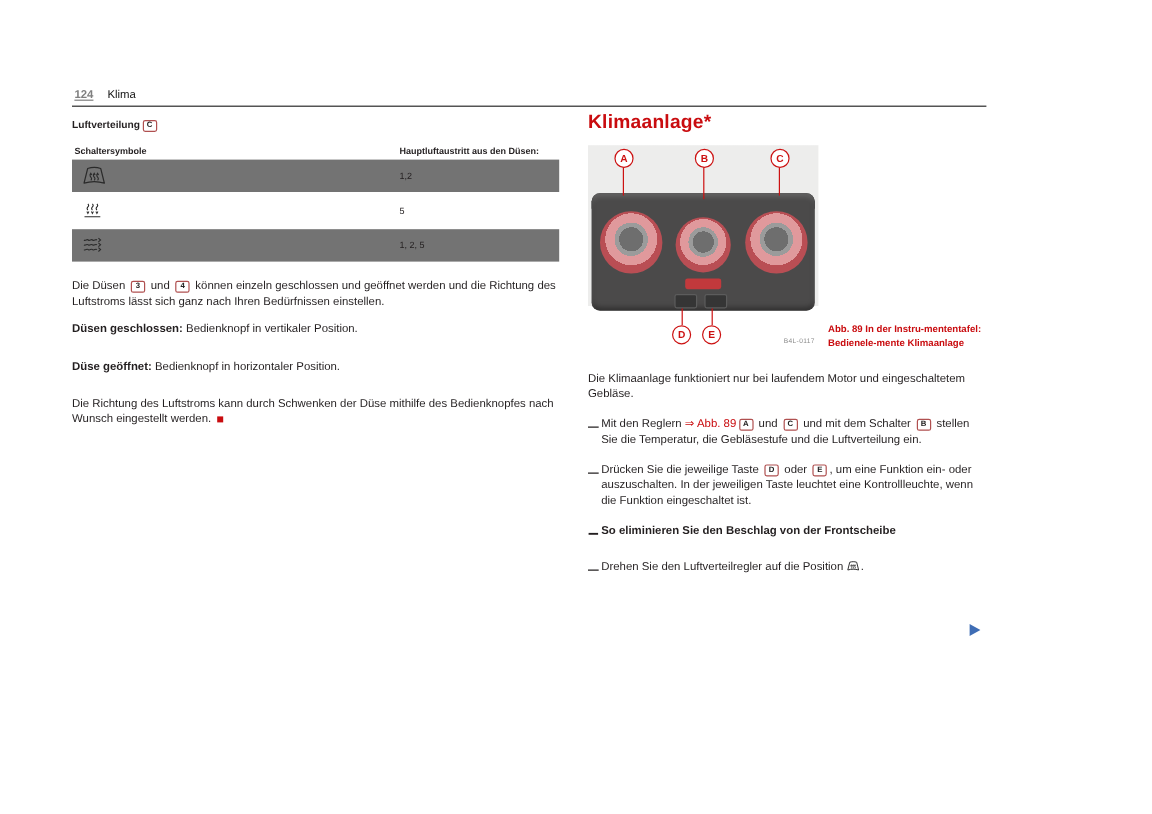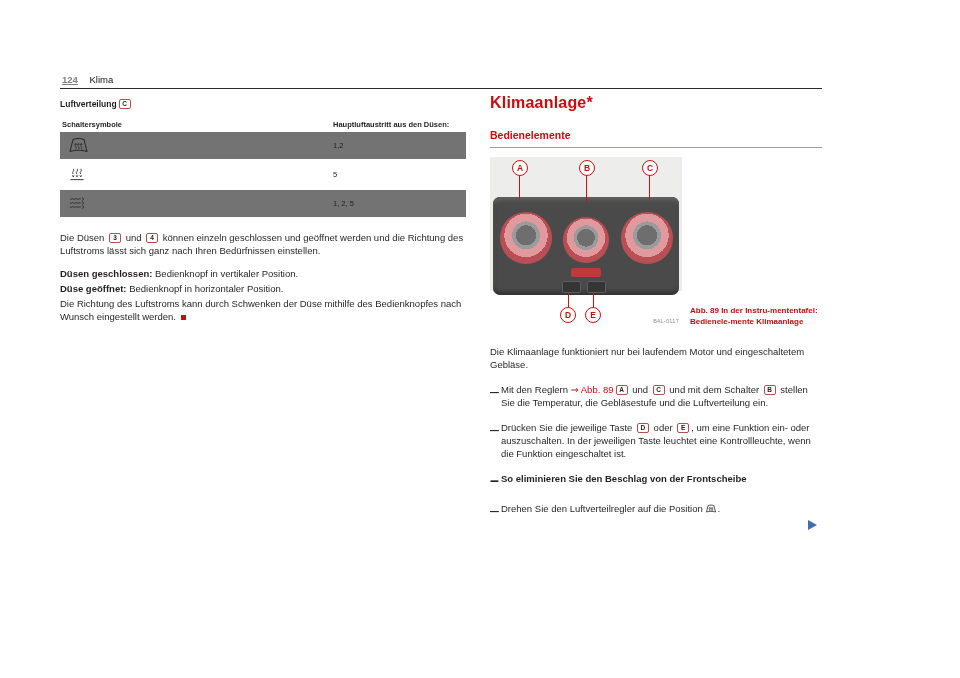--- a/index.html
+++ b/index.html
@@ -23,21 +23,21 @@
   .th{font-weight:bold;font-size:7.5px;}
   .c1{width:268px;padding-left:2px;box-sizing:border-box;}
   .c2{flex:1;padding-left:5px;box-sizing:border-box;}
   .tr{display:flex;align-items:center;height:27px;margin-bottom:2px;}
   .tr.gray{background:#737373;}
   .tr.white{background:#ffffff;}
   .td{font-size:7.5px;}
   .td.c1{padding-left:7px;}
   .icon{display:inline-block;line-height:0;}
   .body{font-size:9.5px;line-height:13px;margin:0;}
-  .mt14{margin-top:14px;} .mt10{margin-top:10px;} .mt6{margin-top:2px;}
+  .mt14{margin-top:14px;} .mt10{margin-top:10px;} .mt6{margin-top:18px;}
   .endsquare{display:inline-block;width:5px;height:5px;background:#c90c0f;margin-left:5px;}
 
   
   .col-right{position:absolute;left:490px;top:94px;width:332px;}
   .h1{margin:0;font-size:16px;color:#c90c0f;font-weight:bold;letter-spacing:.2px;}
   .h2{margin:17px 0 0 0;font-size:10.5px;color:#c90c0f;font-weight:bold;
       border-bottom:1px solid #9a9a9a;padding-bottom:6px;}
   .figure{position:relative;margin-top:9px;height:178px;}
   .fig-img{position:absolute;left:0;top:0;width:192px;height:172px;
            background:linear-gradient(#ededec 0 78%,#ffffff 78% 100%);}
@@ -147,21 +147,20 @@
 
     <p class="body mt10"><b>Düsen geschlossen:</b><span> Bedienknopf in vertikaler Position.</span></p>
 
     <p class="body mt6"><b>Düse geöffnet:</b><span> Bedienknopf in horizontaler Position.</span></p>
 
     <p class="body mt6"><span>Die Richtung des Luftstroms kann durch Schwenken der Düse mithilfe des Bedienknopfes nach Wunsch eingestellt werden.</span><span class="endsquare"></span></p>
   </div>
 
   <div class="col-right">
     <h1 class="h1">Klimaanlage*</h1>
-    <h2 class="h2">Bedienelemente</h2>
 
     <div class="figure">
       <div class="fig-img">
         <div class="panel-top"></div>
         <div class="panel"></div>
         <div class="knob knob-l"></div>
         <div class="knob knob-c"></div>
         <div class="knob knob-r"></div>
         <div class="display"></div>
         <div class="btn btn-d"></div>

